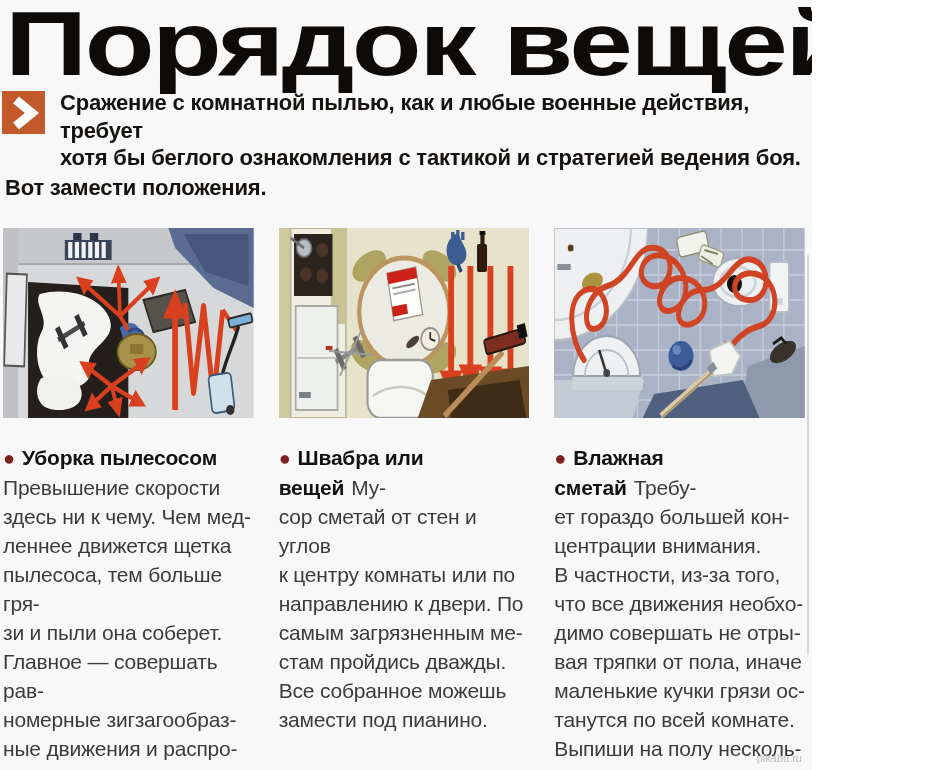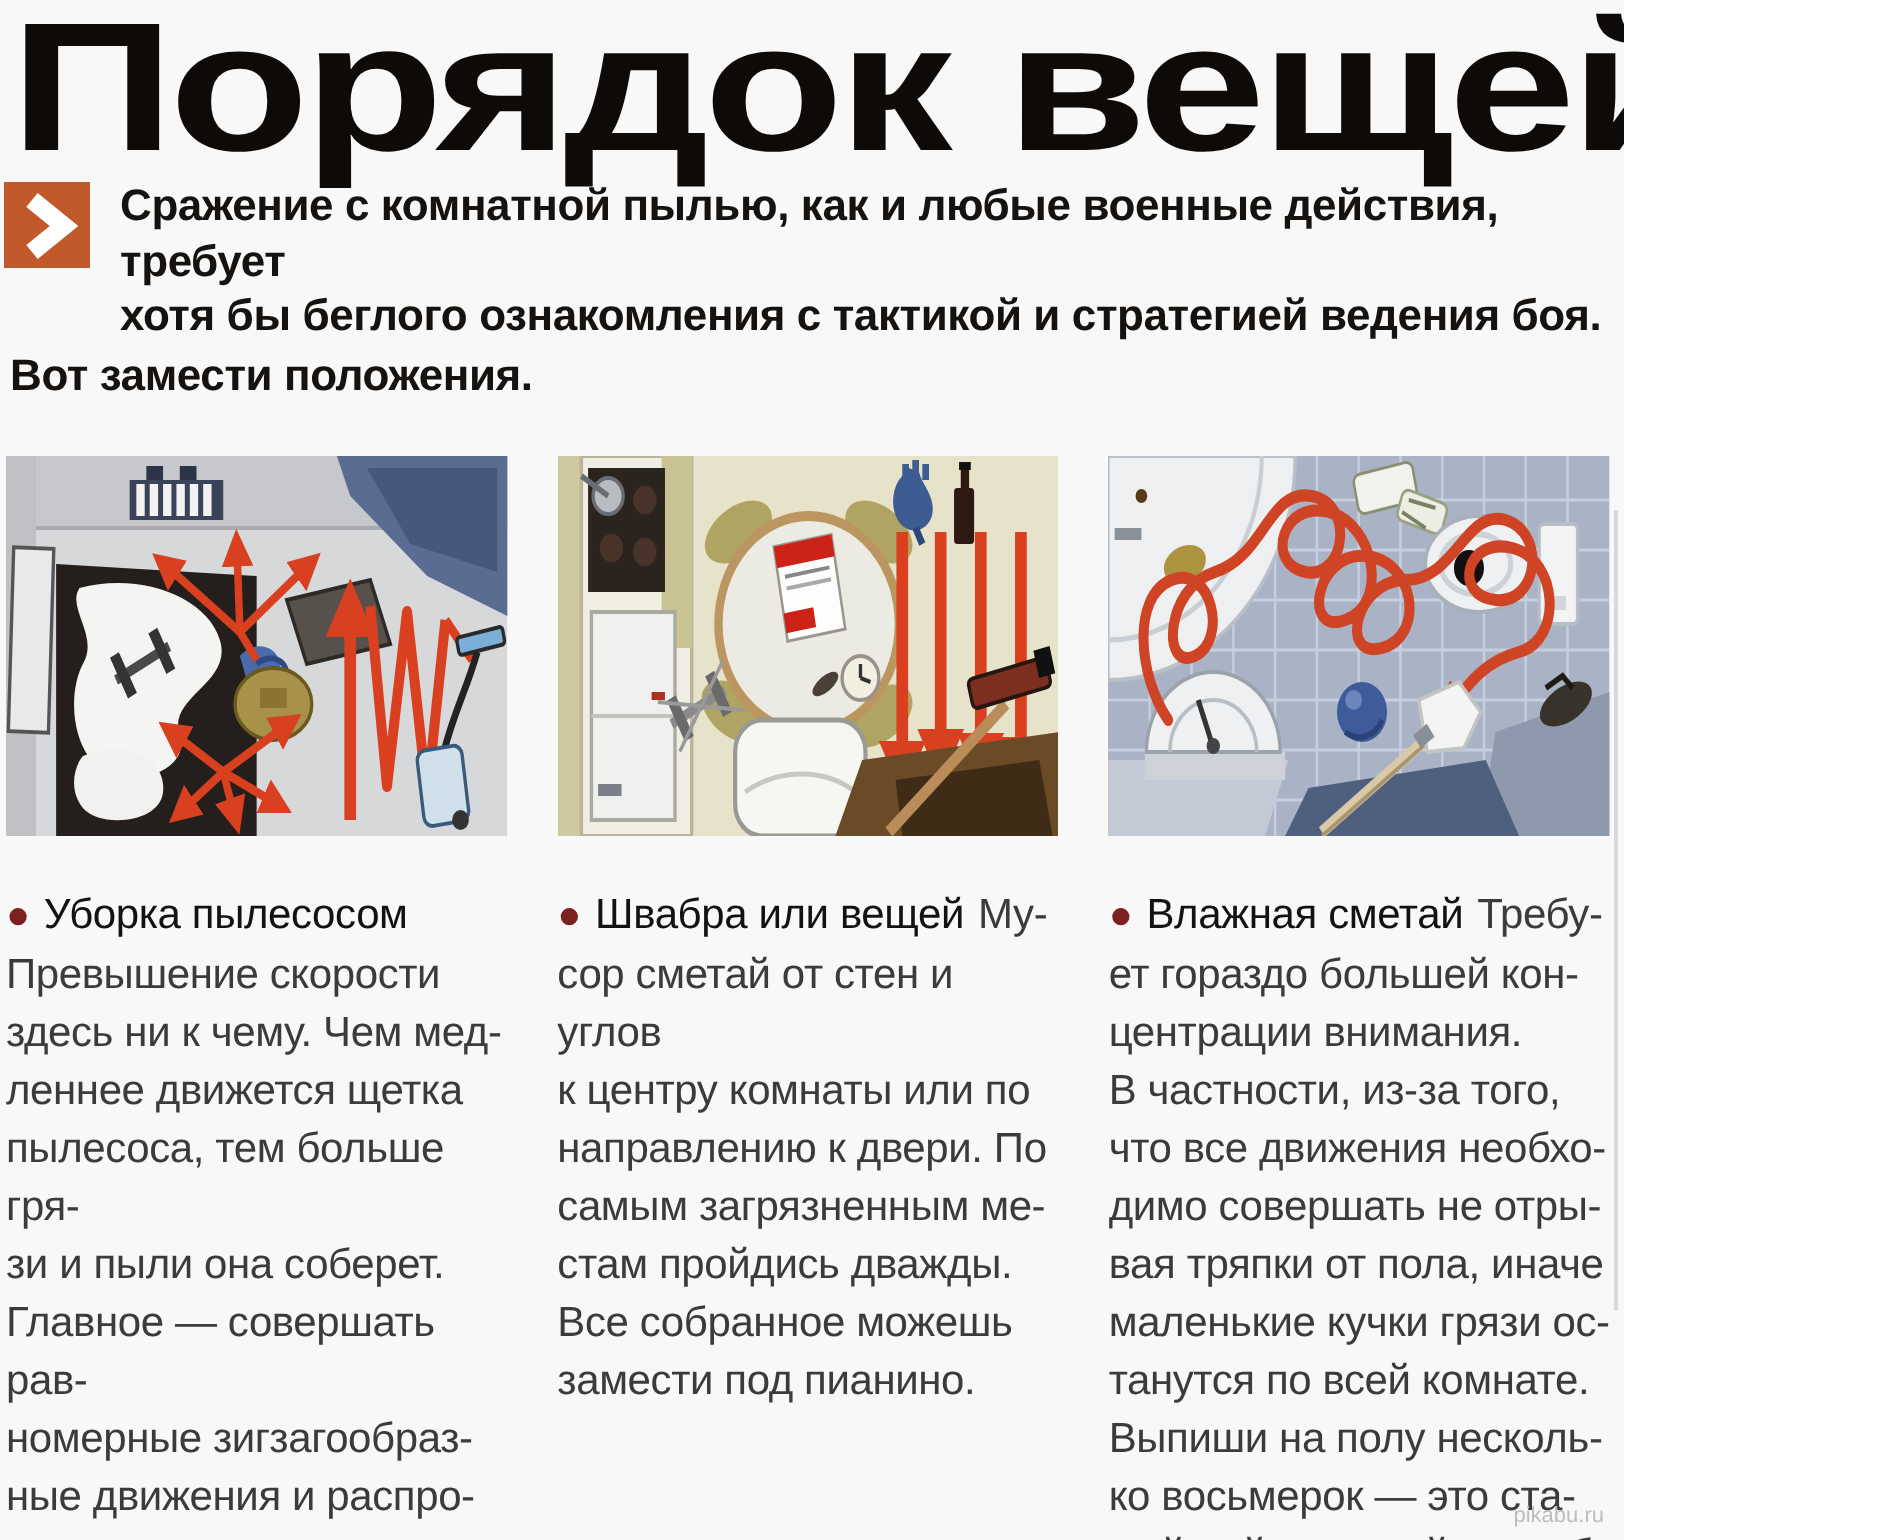--- a/index.html
+++ b/index.html
@@ -21,21 +21,21 @@
   .intro-line { font-weight:bold; font-size:22px; line-height:27.5px; color:#151210; letter-spacing:-0.2px; }
   .intro-line3 { margin:2px 0 0 5px; }
 
   .columns { display:grid; grid-template-columns:repeat(3,1fr); column-gap:25px;
              padding:0 7px 0 3px; margin-top:27px; }
   .panel { height:190px; background:#fff; }
   .panel svg { display:block; width:100%; height:100%; }
 
   .col-text { margin-top:25px; font-size:21px; line-height:29px; color:#3b3b3b; letter-spacing:-0.2px; }
   .bullet { color:#7d2020; font-size:20px; margin-right:7px; }
-  .col-heading { font-weight:normal; color:#141210; margin-right:7px; }
+  .col-heading { font-weight:bold; color:#141210; margin-right:7px; }
   .col-body { white-space:pre-line; }
 
   .watermark { position:absolute; right:10px; bottom:6px; font-size:11px; color:#bdbdbd; }
   .edge-line { position:absolute; right:3px; top:255px; width:2px; height:400px; background:#d7d8da; }
 </style>
 </head>
 <body>
 
 <div class="page">
 

